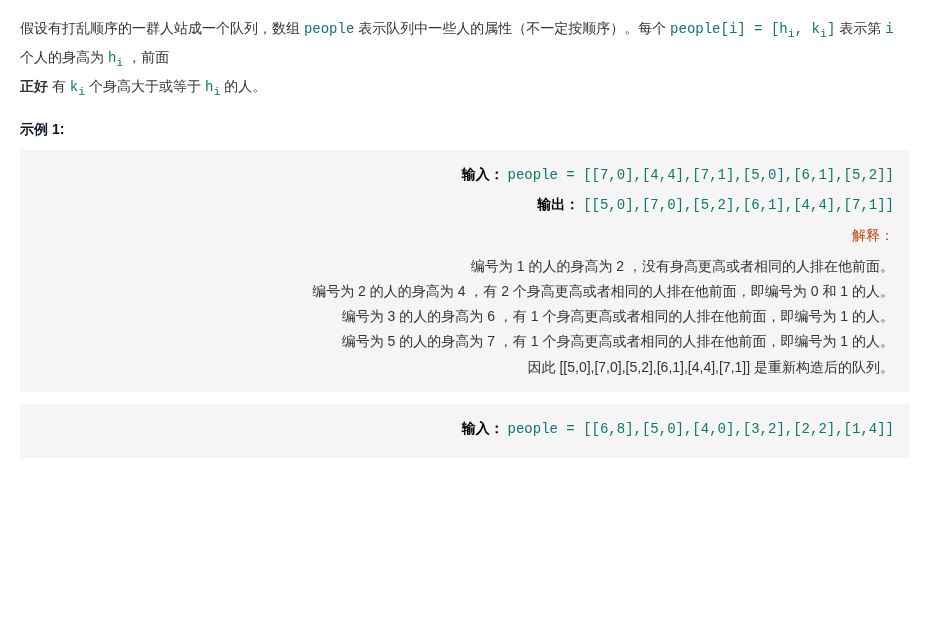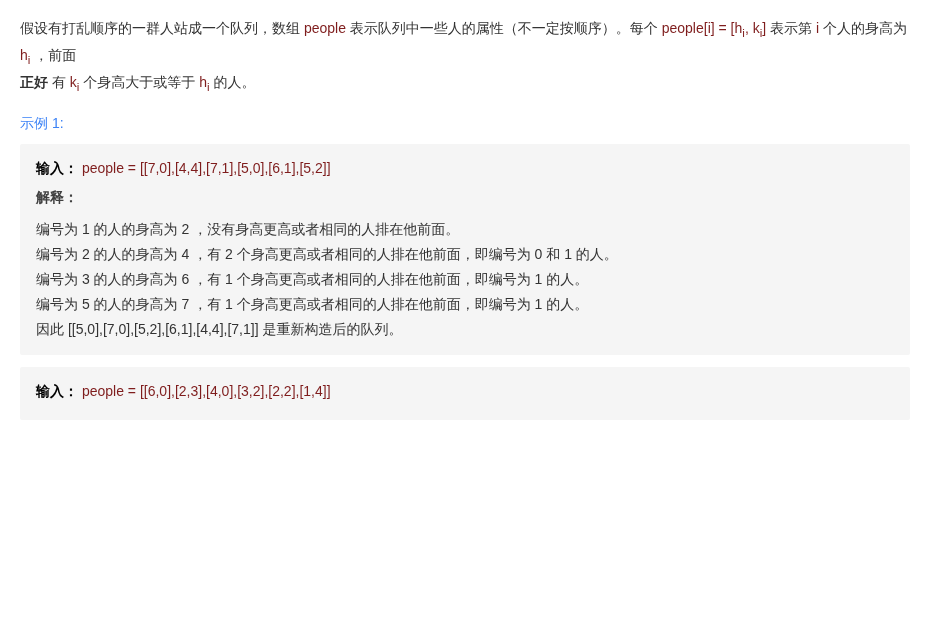--- a/index.html
+++ b/index.html
@@ -13,42 +13,43 @@
       width: 930px;
     }
     .problem-desc {
       margin-bottom: 14px;
       line-height: 1.8;
     }
     .problem-desc .bold-text {
       font-weight: bold;
     }
     .code-inline {
-      font-family: Liberation Sans, sans-serif;
-      color: #7f1d1d;
+      font-family: Liberation Mono, monospace;
+      color: #0f766e;
     }
     .section-title {
-      color: #3b82f6;
-      font-weight: normal;
+      color: #0f172a;
+      font-weight: bold;
       margin: 16px 0 8px 0;
     }
     .example-box {
       background: #f5f5f5;
       border: none;
       padding: 12px 16px;
       margin-bottom: 12px;
       border-radius: 2px;
+      text-align: right;
     }
     .example-line {
       margin-bottom: 4px;
       line-height: 1.8;
     }
     .label-input { color: #000; font-weight: bold; }
     .label-output { color: #000; font-weight: bold; }
-    .label-explain { color: #404040; font-weight: bold; }
+    .label-explain { color: #c2410c; font-weight: normal; }
     .explain-text {
       margin-top: 6px;
       line-height: 1.8;
     }
     .explain-line {
       line-height: 1.8;
     }
   </style>
 </head>
 <body>
@@ -62,32 +63,36 @@
 
 
   <div class="section-title">示例 1:</div>
 
   <div class="example-box">
     <div class="example-line">
       <span class="label-input">输入：</span>
       <span class="code-inline">people = [[7,0],[4,4],[7,1],[5,0],[6,1],[5,2]]</span>
     </div>
     <div class="example-line">
+      <span class="label-output">输出：</span>
+      <span class="code-inline">[[5,0],[7,0],[5,2],[6,1],[4,4],[7,1]]</span>
+    </div>
+    <div class="example-line">
       <span class="label-explain">解释：</span>
     </div>
     <div class="explain-text" id="explain1-container">
         <div class="explain-line">编号为 1 的人的身高为 2 ，没有身高更高或者相同的人排在他前面。</div>
         <div class="explain-line">编号为 2 的人的身高为 4 ，有 2 个身高更高或者相同的人排在他前面，即编号为 0 和 1 的人。</div>
         <div class="explain-line">编号为 3 的人的身高为 6 ，有 1 个身高更高或者相同的人排在他前面，即编号为 1 的人。</div>
         <div class="explain-line">编号为 5 的人的身高为 7 ，有 1 个身高更高或者相同的人排在他前面，即编号为 1 的人。</div>
         <div class="explain-line">因此 [[5,0],[7,0],[5,2],[6,1],[4,4],[7,1]] 是重新构造后的队列。</div>
       </div>
   </div>
 
 
   <div class="example-box">
     <div class="example-line">
       <span class="label-input">输入：</span>
-      <span class="code-inline">people = [[6,0],[2,3],[4,0],[3,2],[2,2],[1,4]]</span>
+      <span class="code-inline">people = [[6,8],[5,0],[4,0],[3,2],[2,2],[1,4]]</span>
     </div>
   </div>
 
 </div>
 
 </body></html>

